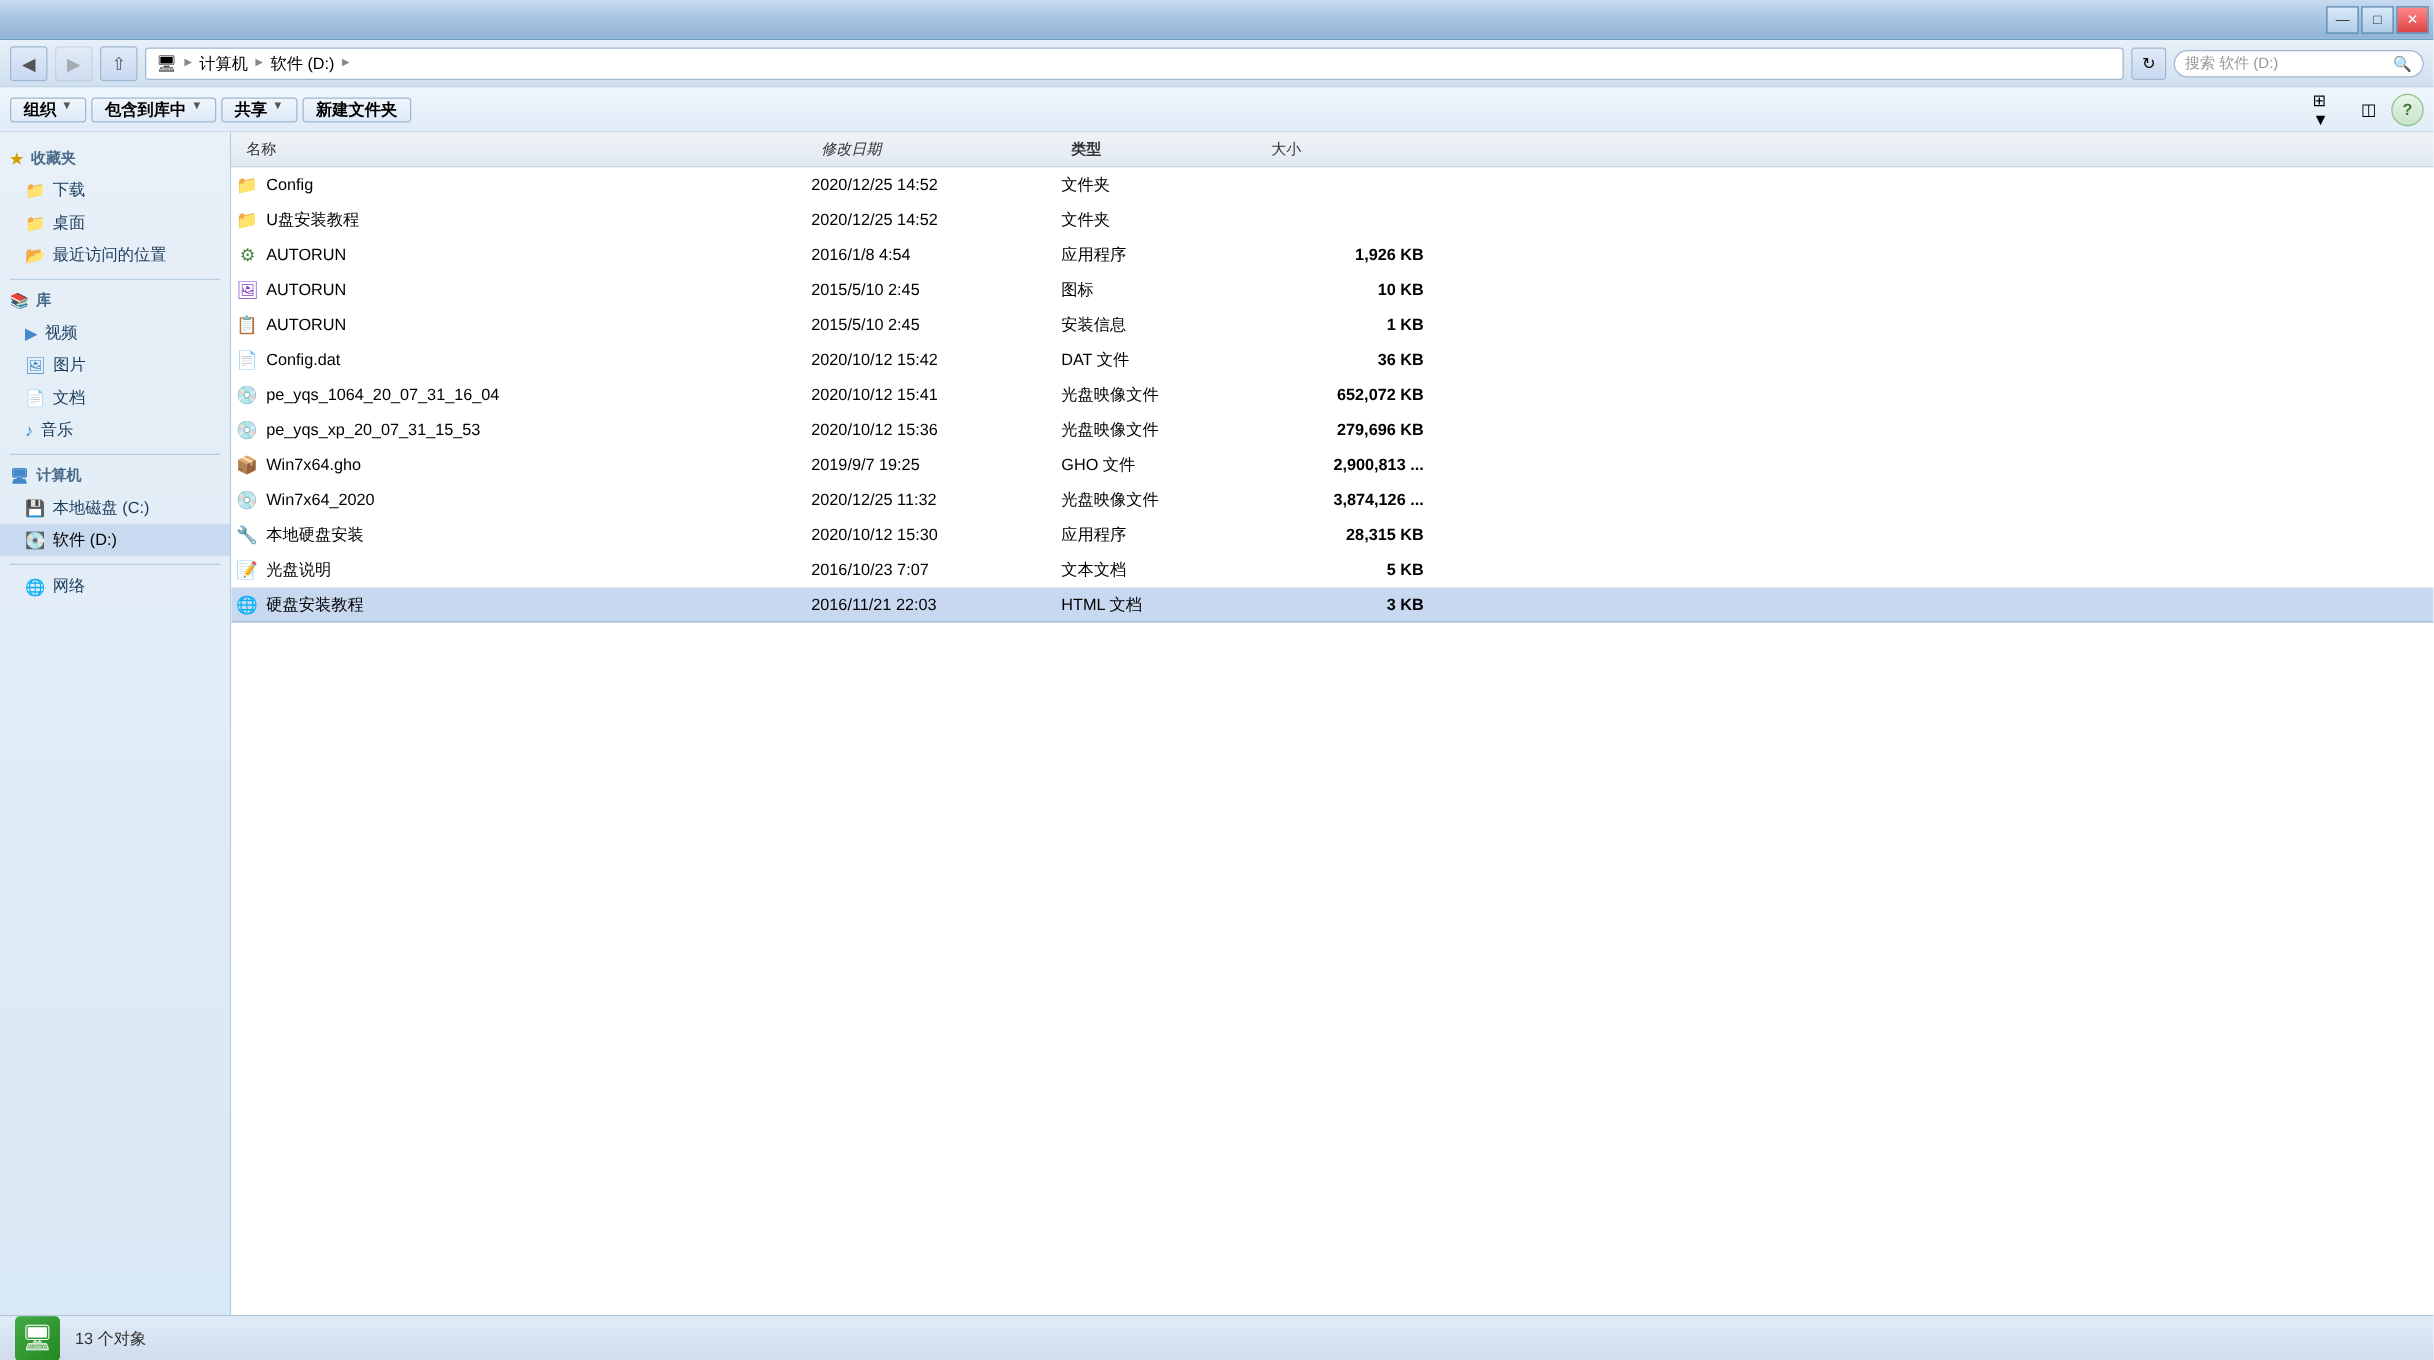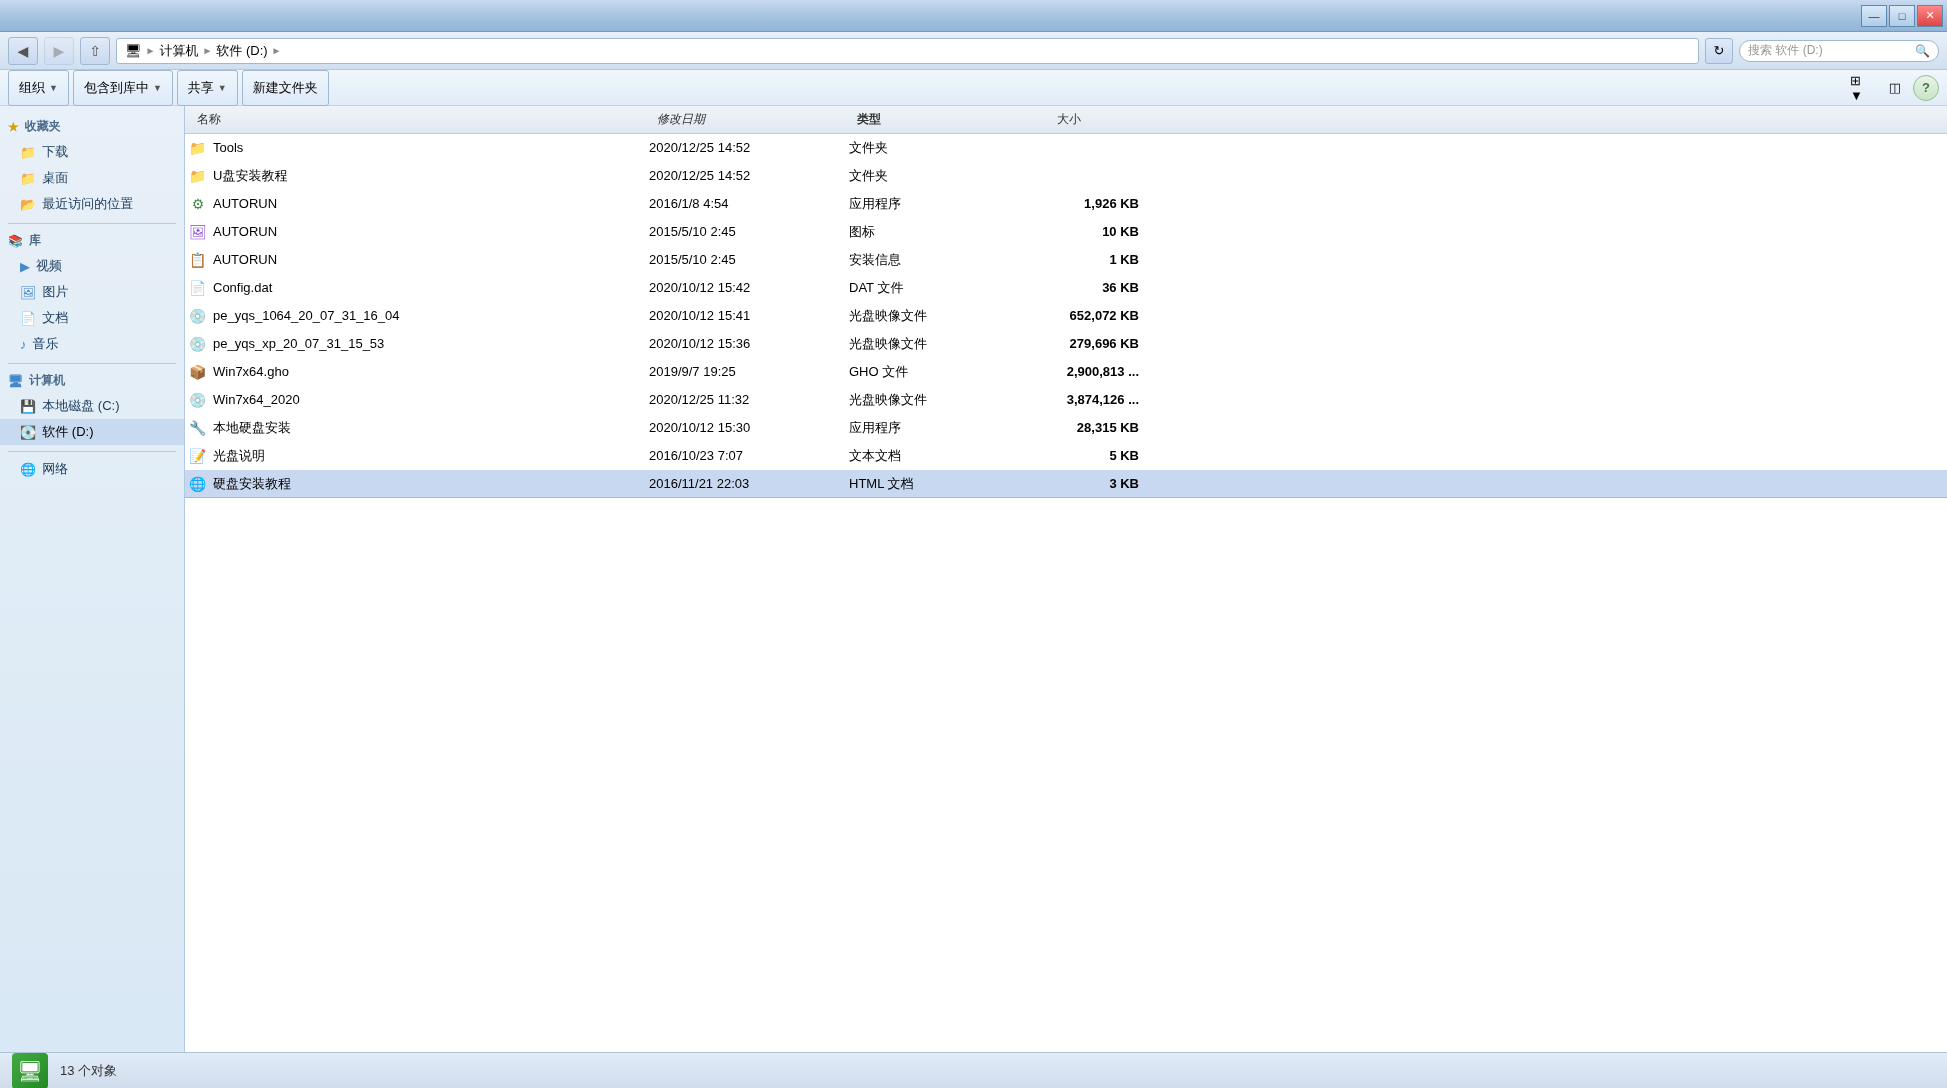--- a/index.html
+++ b/index.html
@@ -110,31 +110,31 @@
     .toolbar {
       height: 36px;
       background: linear-gradient(to bottom, #f0f6fc, #e0ecf8);
       display: flex;
       align-items: center;
       padding: 0 8px;
       gap: 4px;
       border-bottom: 1px solid #c0d4e8;
     }
     .toolbar-btn {
-      height: 36px;
+      height: 20px;
       padding: 0 10px;
       background: linear-gradient(to bottom, #f0f6fc, #ddeaf8);
       border: 1px solid #a0b8d0;
       border-radius: 3px;
       cursor: pointer;
       display: flex;
-      align-items: center;
       gap: 4px;
       font-size: 13px;
       white-space: nowrap;
+      font-weight: bold;
     }
     .toolbar-btn .arrow { font-size: 9px; color: #555; }
     .toolbar-spacer { flex: 1; }
     .view-btn {
       width: 28px;
       height: 26px;
       background: transparent;
       border: 1px solid transparent;
       cursor: pointer;
       display: flex;
@@ -217,21 +217,21 @@
       color: #333;
       padding: 0 8px;
       cursor: pointer;
       display: flex;
       align-items: center;
       gap: 3px;
     }
     .col-name { width: 460px; }
     .col-date { width: 200px; font-style: italic; }
     .col-type { width: 160px; font-weight: bold; }
-    .col-size { width: 130px; text-align: right; margin-left: 40px; }
+    .col-size { width: 130px; text-align: right; }
 
     
     .file-list-area {
       flex: 1;
       overflow-y: auto;
       background: #fff;
     }
     .file-list {
       width: 100%;
     }
@@ -431,21 +431,21 @@
       <div class="col-header col-size">
         <span>大小</span>
       </div>
     </div>
 
     <div class="file-list-area">
       <div class="file-list" id="file-list">
           <div class="file-row">
       <div class="file-cell name">
         <div class="file-icon" style="color:#d4a000">📁</div>
-        <span>Tools</span>
+        <span>Config</span>
       </div>
       <div class="file-cell date">2020/12/25 14:52</div>
       <div class="file-cell type">文件夹</div>
       <div class="file-cell size"></div>
     </div>
           <div class="file-row">
       <div class="file-cell name">
         <div class="file-icon" style="color:#d4a000">📁</div>
         <span>U盘安装教程</span>
       </div>

